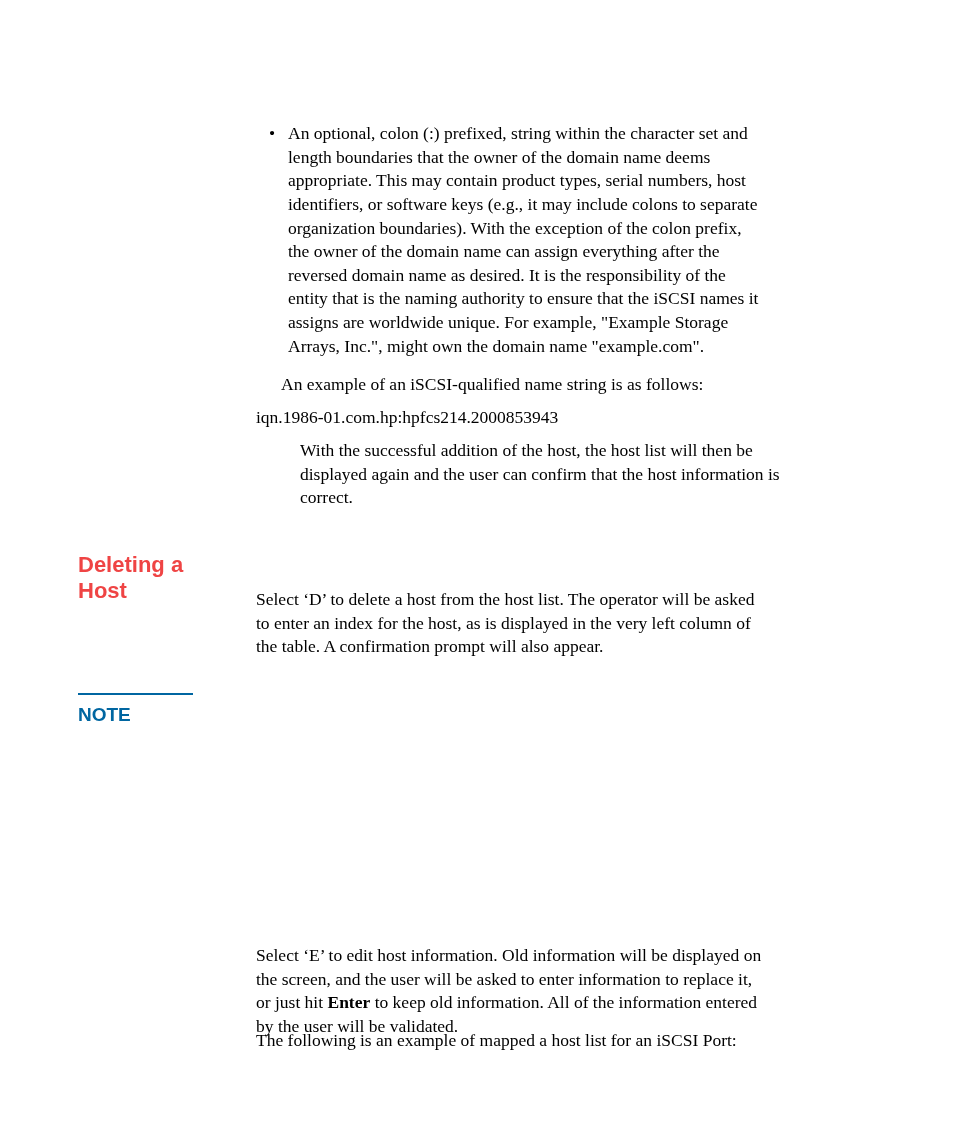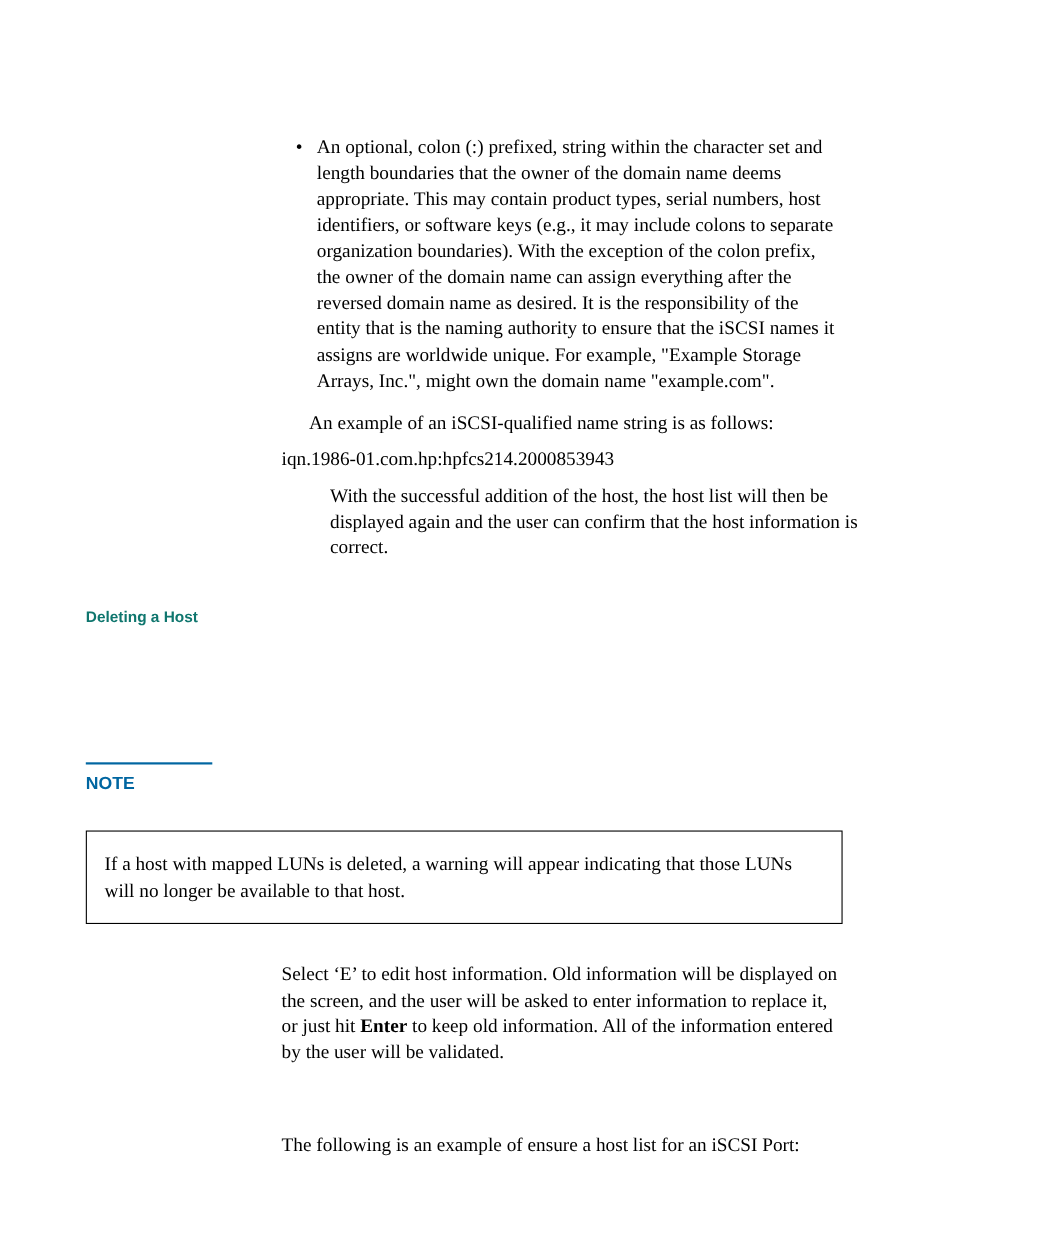--- a/index.html
+++ b/index.html
@@ -33,36 +33,36 @@
     text-align: center;
   }
   .bullet-text {
     flex: 1;
   }
   .label-left {
     position: absolute;
     left: 78px;
     font-family: "Helvetica Neue", Arial, sans-serif;
     font-weight: 700;
-    color: #0f766e;
-    font-size: 14px;
+    color: #ef4444;
+    font-size: 22px;
   }
   .note-rule {
     position: absolute;
     left: 78px;
     width: 115px;
     height: 2px;
     background: #0066a1;
   }
   .note-label {
     position: absolute;
     left: 78px;
     font-family: "Helvetica Neue", Arial, sans-serif;
     font-weight: 700;
-    font-size: 16px;
+    font-size: 19px;
     color: #0066a1;
   }
   .note-box {
     position: absolute;
     left: 78px;
     width: 688px;
     border: 1px solid #000000;
     padding: 18px 16px 18px 16px;
     font-size: 17.5px;
     line-height: 1.35;
@@ -83,28 +83,26 @@
   </div>
 
   <div class="body-block" style="top:373px;margin-left:25px;">An example of an iSCSI-qualified name string is as follows:</div>
 
   <div class="body-block" style="top:406px;">iqn.1986-01.com.hp:hpfcs214.2000853943</div>
 
   <div class="body-block" style="top:439px;margin-left:44px;">With the successful addition of the host, the host list will then be displayed again and the user can confirm that the host information is correct.</div>
 
   <div class="label-left" style="top:552px; width:160px;">Deleting a Host</div>
 
+  <div class="body-block" style="top:588px;">Select ‘D’ to delete a host from the host list. The operator will be asked to enter an index for the host, as is displayed in the very left column of the table. A confirmation prompt will also appear.</div>
 
   <div class="note-rule" style="top:693px;"></div>
   <div class="note-label" style="top:704px;">NOTE</div>
 
-  <div class="note-box" style="top:755px;">
-    <span>If a host with mapped LUNs is deleted, a warning will appear indicating that those LUNs will no longer be available to that host.</span>
-  </div>
 
 
-  <div class="body-block" style="top:874px;">
+  <div class="body-block" style="top:944px;">
     <span>Select ‘E’ to edit host information. Old information will be displayed on the screen, and the user will be asked to enter information to replace it, or just hit </span><span class="bold">Enter</span><span> to keep old information. All of the information entered by the user will be validated.</span>
   </div>
 
-  <div class="body-block" style="top:1029px;">The following is an example of ensure a host list for an iSCSI Port:</div>
+  <div class="body-block" style="top:1029px;">The following is an example of mapped a host list for an iSCSI Port:</div>
 
 </div>
 
 </body></html>

